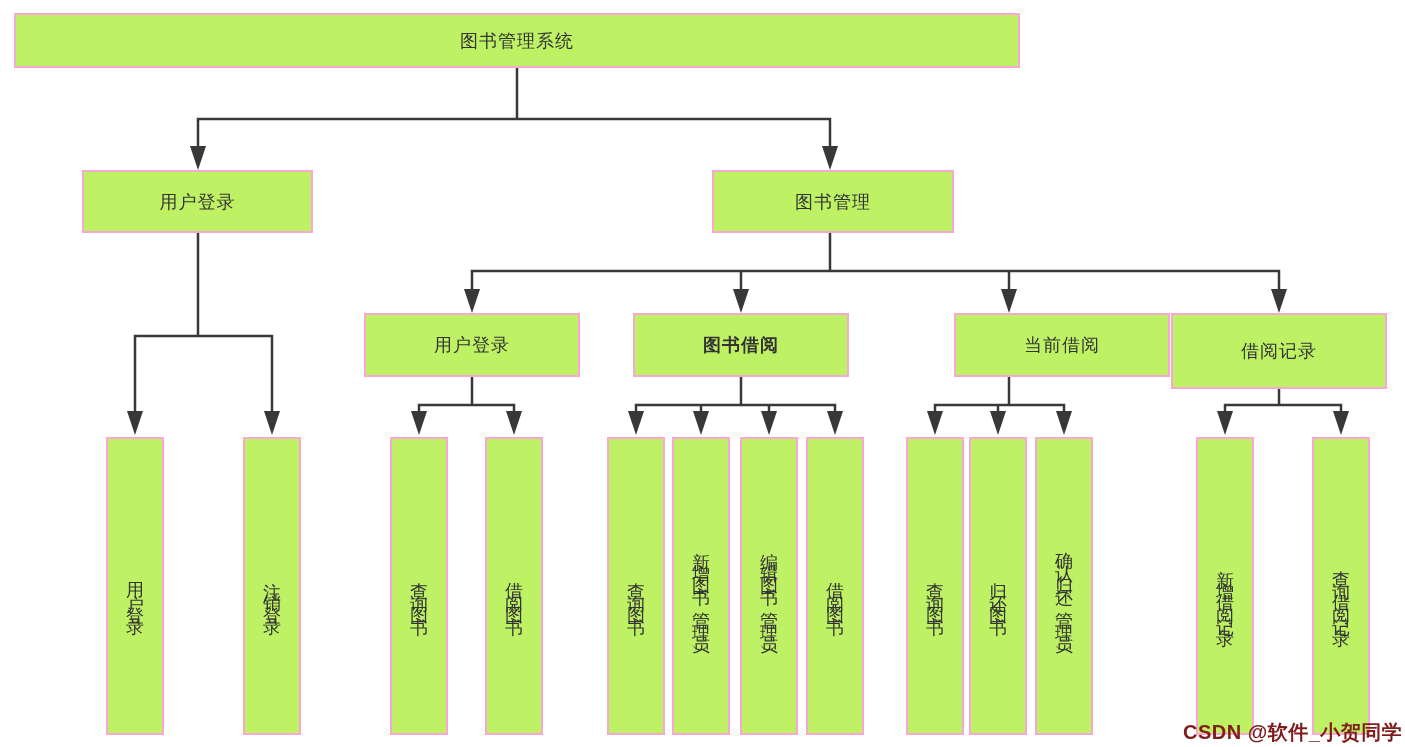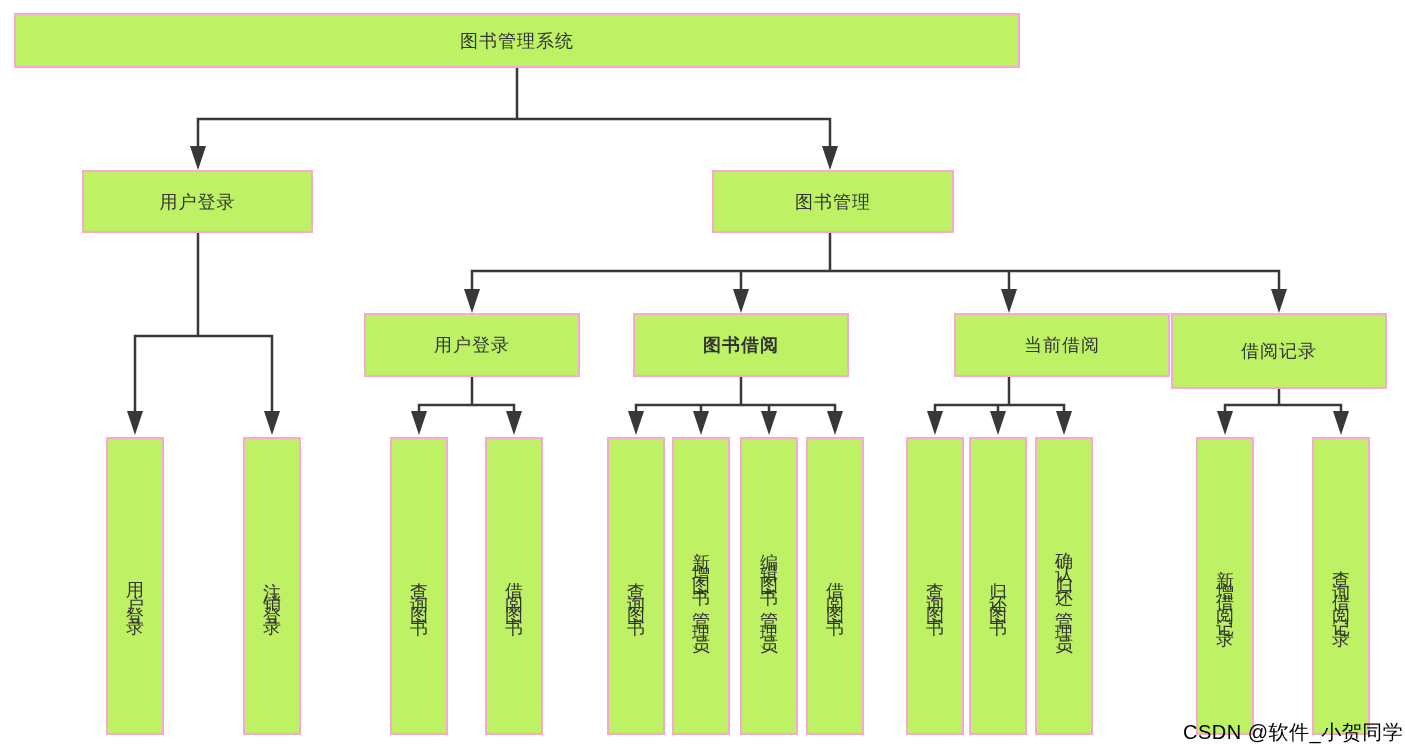--- a/index.html
+++ b/index.html
@@ -69,24 +69,25 @@
   #l-cur2      { left: 969px;  }
   #l-cur3      { left: 1035px; }
   #l-rcd1      { left: 1196px; }
   #l-rcd2      { left: 1312px; }
   
   #watermark {
     position: absolute;
     left: 1183px;
     top: 719px;
     font-size: 20px;
-    color: #000000;
+    color: #7f1d1d;
     letter-spacing: 0.5px;
     white-space: nowrap;
     z-index: 5;
+    font-weight: bold;
   }
 </style>
 </head>
 <body>
 
 <div id="canvas">
 
   <svg id="connectors" viewBox="0 0 1405 747" xmlns="http://www.w3.org/2000/svg" aria-hidden="true">
     <g stroke="#383838" stroke-width="2.5" fill="none">
 

